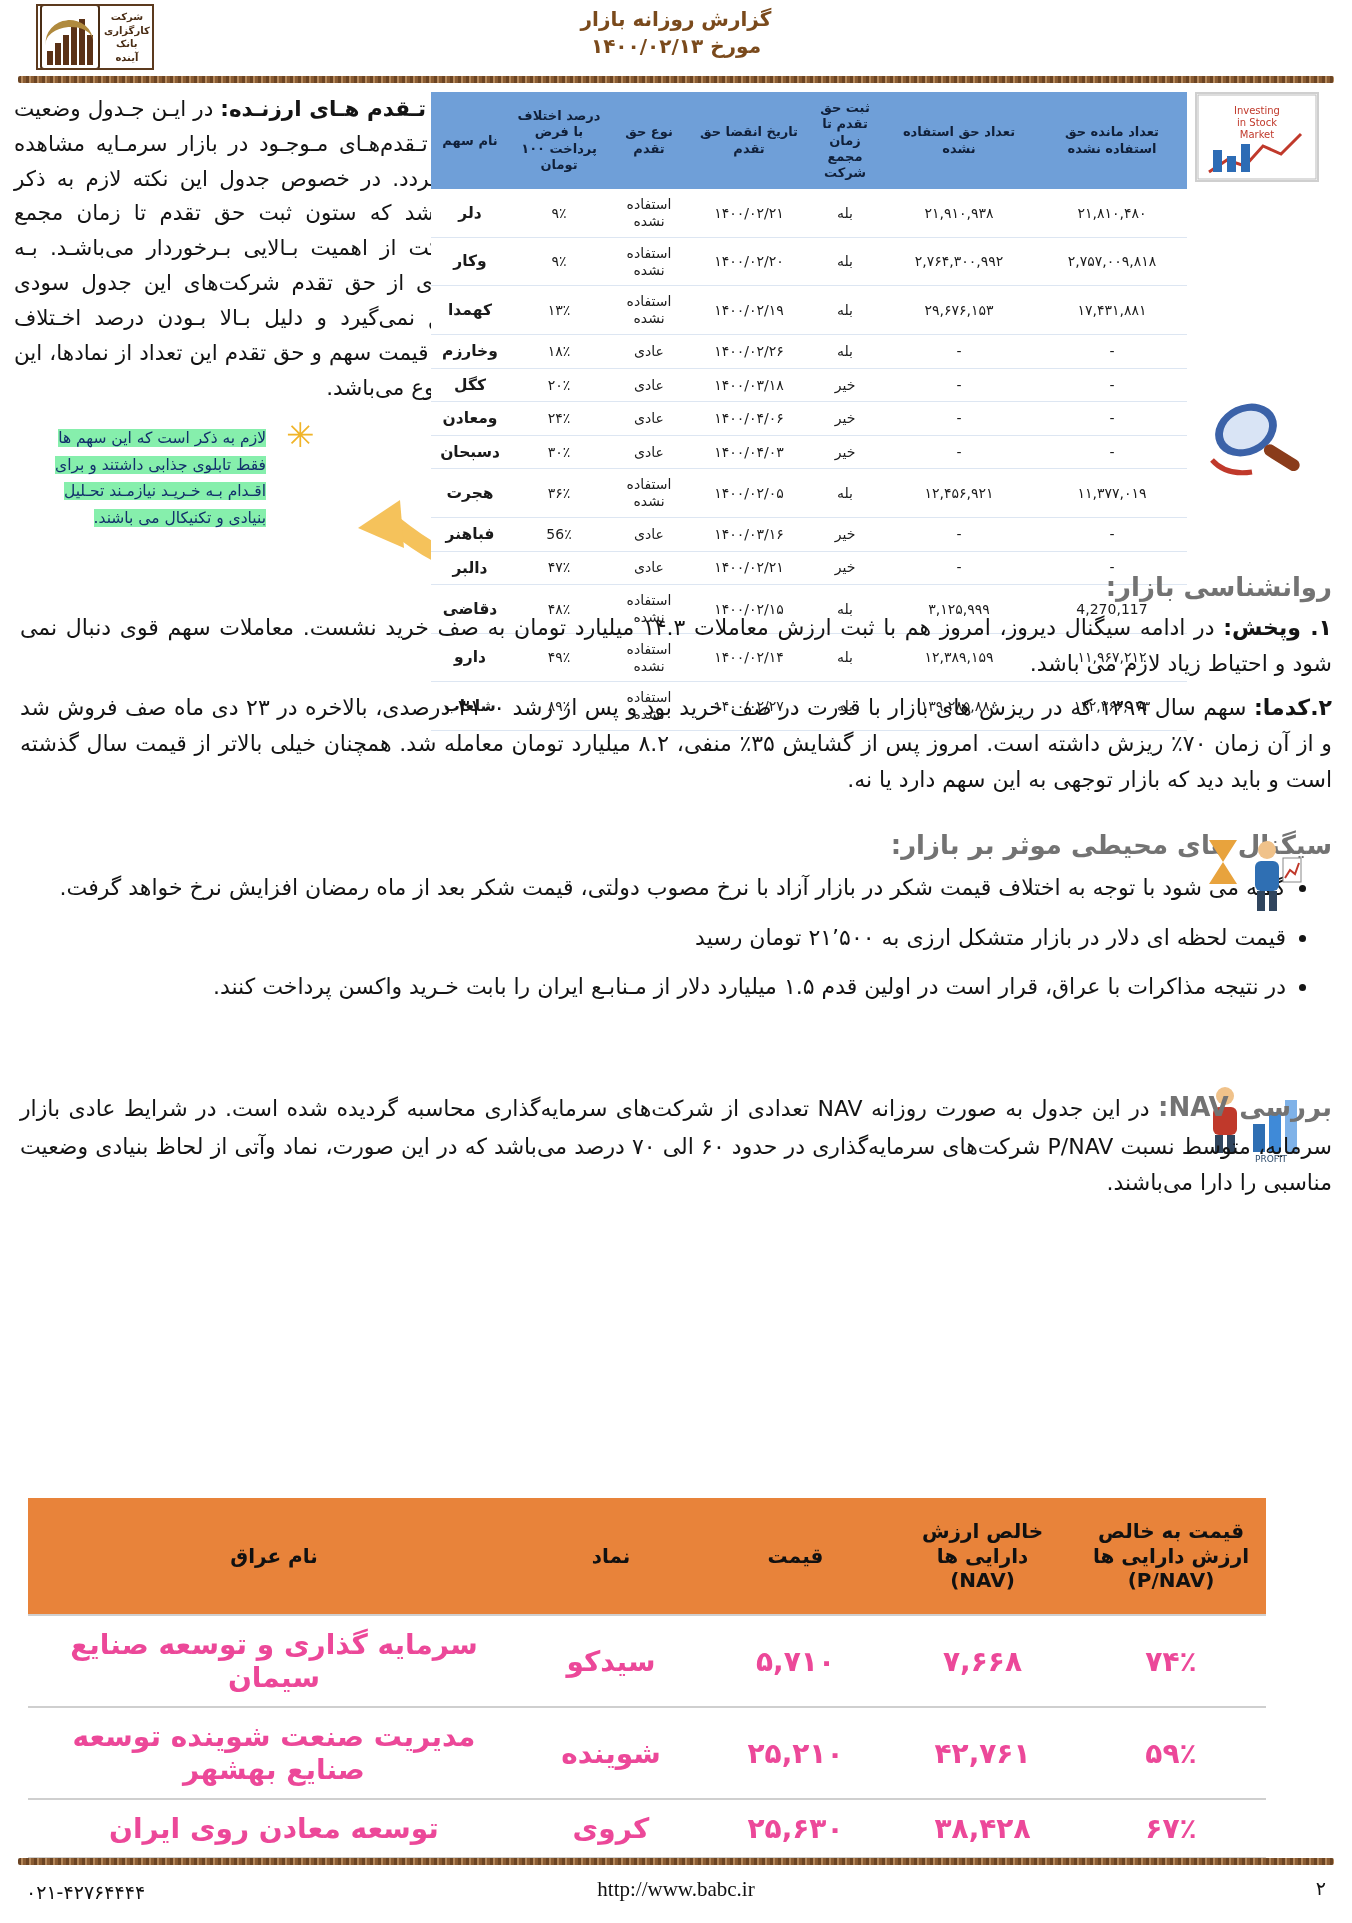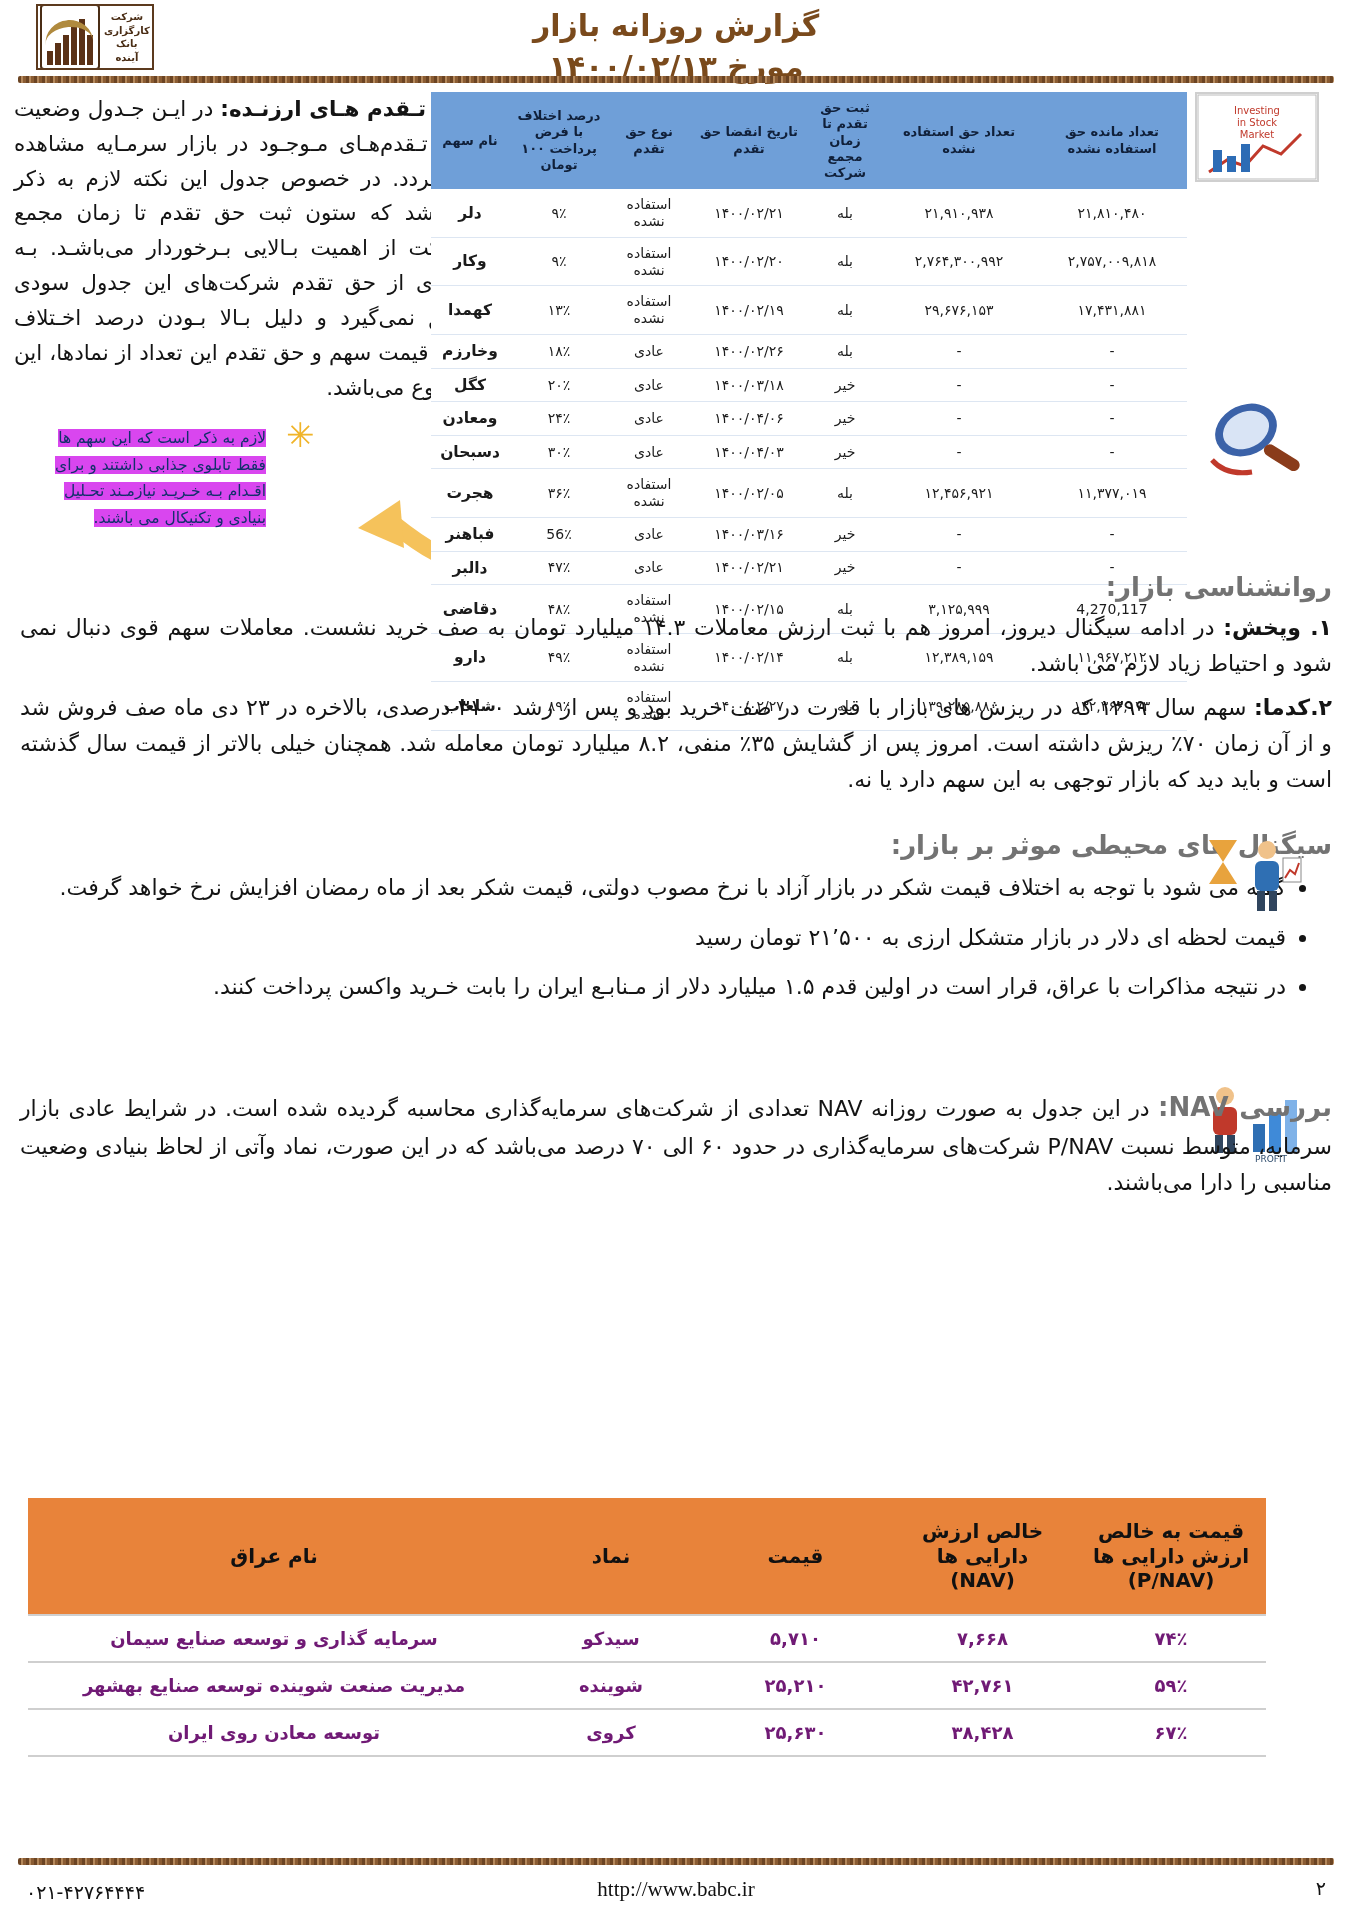--- a/index.html
+++ b/index.html
@@ -37,21 +37,21 @@
   .logo-wave{
     position:absolute;left:3px;top:14px;width:48px;height:26px;
     border-top:7px solid #b08a3e;border-radius:50%/70% 70% 0 0;
     transform:rotate(-4deg);
   }
   .title-wrap{
     position:absolute;top:6px;left:0;right:0;text-align:center;
   }
   .doc-title,.doc-date{
     font-family:"DejaVu Sans","Liberation Sans",sans-serif;
-    color:#7a4a1c;font-weight:bold;font-size:30px;line-height:1.35;
+    color:#7a4a1c;font-weight:bold;font-size:20px;line-height:1.35;
     letter-spacing:0px;
   }
   .rule{
     position:absolute;top:76px;left:18px;right:18px;height:7px;
     background:repeating-linear-gradient(90deg,#6b4423 0 3px,#b5895c 3px 5px,#8a5c33 5px 8px);
     border-radius:2px;
   }
   .rule-bottom{
     position:absolute;bottom:58px;left:18px;right:18px;height:7px;
     background:repeating-linear-gradient(90deg,#6b4423 0 3px,#b5895c 3px 5px,#8a5c33 5px 8px);
@@ -64,21 +64,21 @@
     direction:rtl;
   }
   .intro-block b{font-weight:bold;}
 
   
   .note{
     position:absolute;top:425px;left:14px;width:252px;
     font-size:15.5px;line-height:1.72;direction:rtl;text-align:justify;
     color:#12306b;
   }
-  .note span.hl{background:#d946ef;}
+  .note span.hl{background:#86efac;}
   .asterisk{
     position:absolute;top:418px;left:286px;
     color:#f0b429;font-size:34px;font-weight:bold;line-height:1;
   }
   .arrow-art{
     position:absolute;top:470px;left:300px;width:190px;height:110px;
   }
 
   
   .rights-table-wrap{
@@ -139,23 +139,23 @@
   .nav-table-wrap{position:absolute;top:1498px;left:88px;width:1178px;}
   table.nav{
     border-collapse:collapse;width:1178px;direction:rtl;table-layout:fixed;
   }
   table.nav thead th{
     background:#e8833a;color:#111;font-weight:bold;
     font-size:20px;line-height:1.22;text-align:center;
     padding:10px 6px;height:96px;vertical-align:middle;
   }
   table.nav tbody td{
-    text-align:center;font-weight:bold;font-size:18px;
+    text-align:center;font-weight:bold;font-size:28px;
     padding:12px 6px;border-bottom:2px solid #cfcfcf;
-    color:#701a75;
+    color:#ec4899;
   }
   table.nav tbody tr:first-child td{border-top:2px solid #cfcfcf;}
   .nv-company{width:480px;}
   .nv-symbol{width:170px;}
   .nv-price{width:175px;}
   .nv-nav{width:175px;}
   .nv-pnav{width:178px;}
 
   
   .footer{

